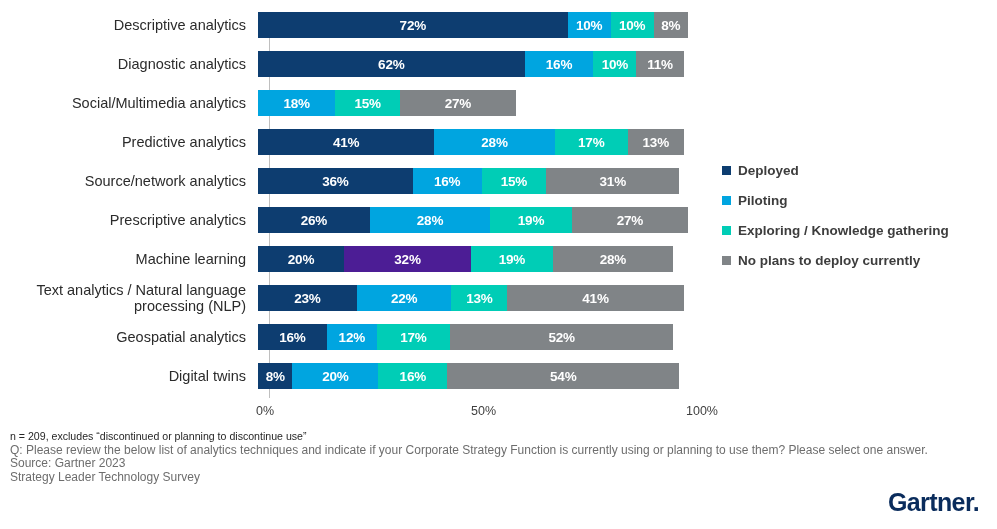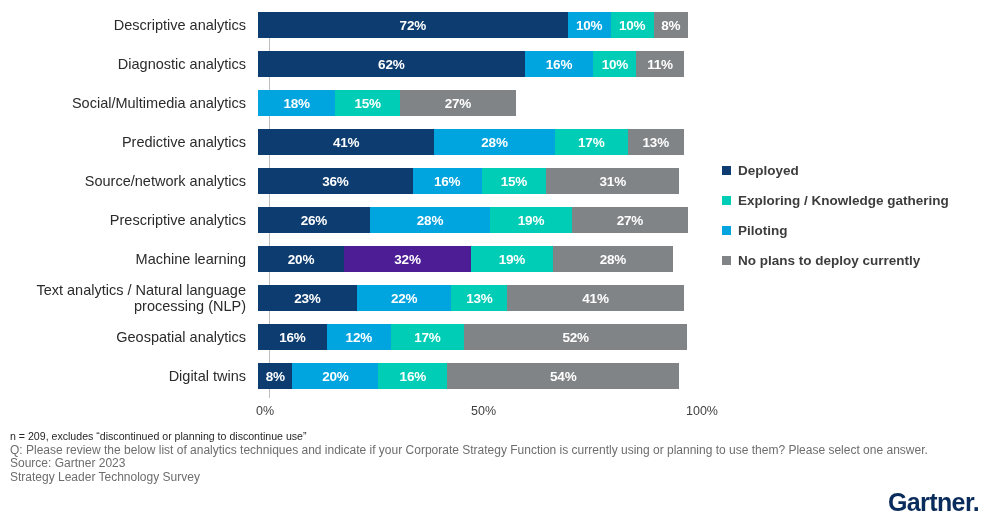--- a/index.html
+++ b/index.html
@@ -228,21 +228,21 @@
           <div class="seg" title="Deployed" style="background: rgb(13, 61, 112); width: 98.9px;">23%</div>
           <div class="seg" title="Piloting" style="background: rgb(0, 165, 224); width: 94.6px;">22%</div>
           <div class="seg" title="Exploring / Knowledge gathering" style="background: rgb(0, 205, 182); width: 55.9px;">13%</div>
           <div class="seg" title="No plans to deploy currently" style="background: rgb(128, 132, 135); width: 176.3px;">41%</div>
         </div>
       </div>
       <div class="row">
         <div class="cat-label">Geospatial analytics</div>
         <div class="bar">
           <div class="seg" title="Deployed" style="background: rgb(13, 61, 112); width: 68.8px;">16%</div>
-          <div class="seg" title="Piloting" style="background: rgb(0, 165, 224); width: 64px;">12%</div>
+          <div class="seg" title="Piloting" style="background: rgb(0, 165, 224); width: 50px;">12%</div>
           <div class="seg" title="Exploring / Knowledge gathering" style="background: rgb(0, 205, 182); width: 73.1px;">17%</div>
           <div class="seg" title="No plans to deploy currently" style="background: rgb(128, 132, 135); width: 223.6px;">52%</div>
         </div>
       </div>
       <div class="row">
         <div class="cat-label">Digital twins</div>
         <div class="bar">
           <div class="seg" title="Deployed" style="background: rgb(13, 61, 112); width: 34.4px;">8%</div>
           <div class="seg" title="Piloting" style="background: rgb(0, 165, 224); width: 86px;">20%</div>
           <div class="seg" title="Exploring / Knowledge gathering" style="background: rgb(0, 205, 182); width: 68.8px;">16%</div>
@@ -258,26 +258,26 @@
     </div>
 
 </div>
 
 <div id="legend">
     <div class="legend-item">
       <span class="legend-swatch" style="background: rgb(13, 61, 112);"></span>
       <span>Deployed</span>
     </div>
     <div class="legend-item">
+      <span class="legend-swatch" style="background: rgb(0, 165, 224);"></span>
+      <span>Piloting</span>
+    </div>
+    <div class="legend-item">
       <span class="legend-swatch" style="background: rgb(0, 205, 182);"></span>
       <span>Exploring / Knowledge gathering</span>
-    </div>
-    <div class="legend-item">
-      <span class="legend-swatch" style="background: rgb(0, 165, 224);"></span>
-      <span>Piloting</span>
     </div>
     <div class="legend-item">
       <span class="legend-swatch" style="background: rgb(128, 132, 135);"></span>
       <span>No plans to deploy currently</span>
     </div>
   </div>
 
 <div id="footnotes">
   <div class="foot-line first">n = 209, excludes “discontinued or planning to discontinue use”</div>
   <div class="foot-line">Q: Please review the below list of analytics techniques and indicate if your Corporate Strategy Function is currently using or planning to use them? Please select one answer. Source: Gartner 2023</div>

